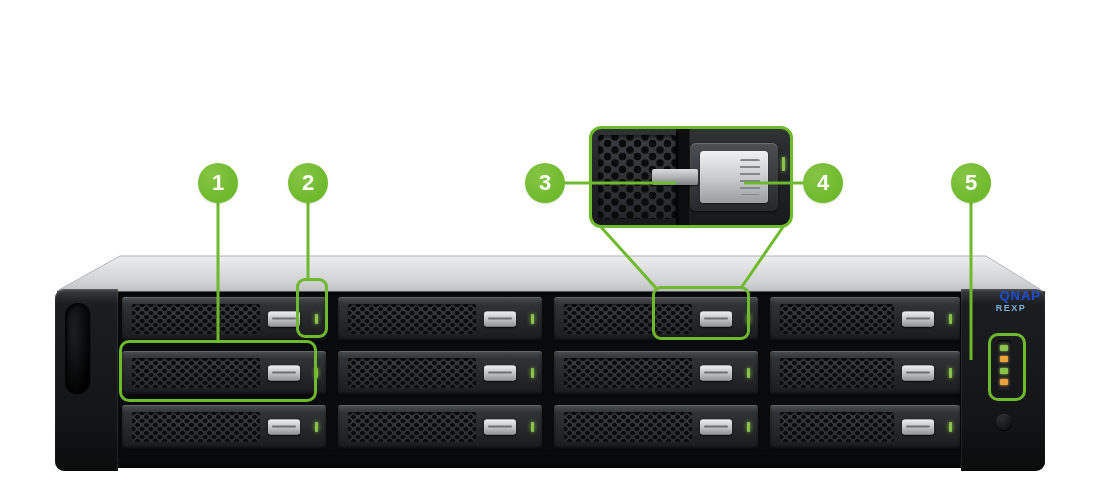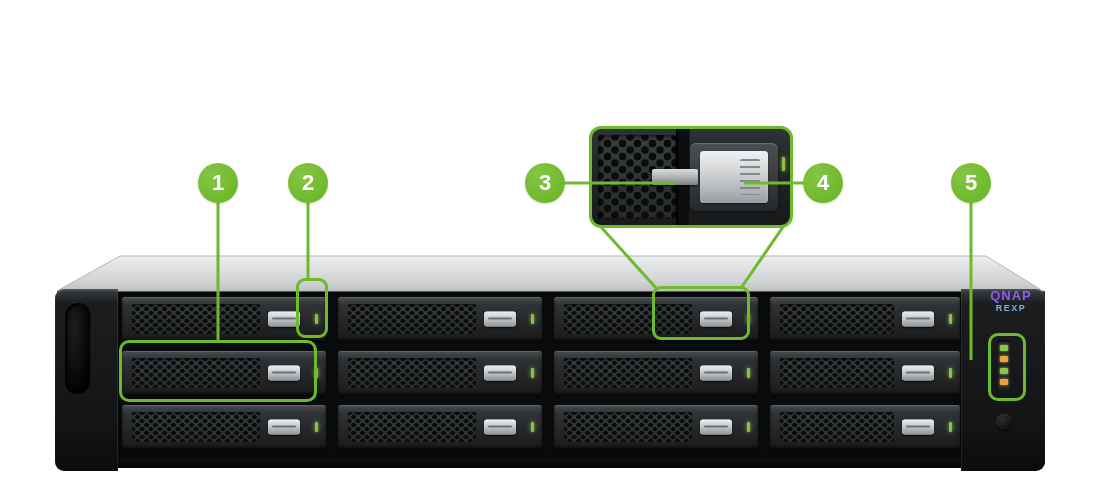--- a/index.html
+++ b/index.html
@@ -55,21 +55,21 @@
     background:linear-gradient(180deg,#eceeef 0%,#bfc2c4 55%,#8f9294 100%);
     box-shadow:0 1px 2px rgba(0,0,0,.7), inset 0 0 1px #fff;
   }
   .latch::after{content:"";position:absolute;left:4px;right:4px;top:6px;height:2px;background:#6d7072;border-radius:1px;}
   .trayled{
     position:absolute;right:8px;top:50%;transform:translateY(-50%);width:3px;height:10px;border-radius:1px;
     background:var(--led-green,#8bc34a);box-shadow:0 0 4px var(--led-green,#8bc34a);
   }
   
   .brand-panel{position:absolute;left:981px;top:288px;width:60px;text-align:center;z-index:4;}
-  .brand{color:#8b5cf6;font-weight:bold;font-size:13px;letter-spacing:1px;line-height:15px;}
+  .brand{color:#1d4ed8;font-weight:bold;font-size:13px;letter-spacing:1px;line-height:15px;text-align:right;}
   .model{color:#7ab1dd;font-weight:bold;font-size:9px;letter-spacing:1.5px;line-height:11px;}
   .front-led-strip{
     position:absolute;left:997px;top:340px;width:14px;height:50px;z-index:4;
     background:#202224;border-radius:3px;box-shadow:inset 0 1px 2px #000;
     display:flex;flex-direction:column;align-items:center;justify-content:space-evenly;
   }
   .fled{width:8px;height:6px;border-radius:1px;}
   .fled.g{background:var(--led-green,#8bc34a);box-shadow:0 0 3px var(--led-green,#8bc34a);}
   .fled.a{background:var(--led-amber,#e8a33d);box-shadow:0 0 3px var(--led-amber,#e8a33d);}
   .power-button{

